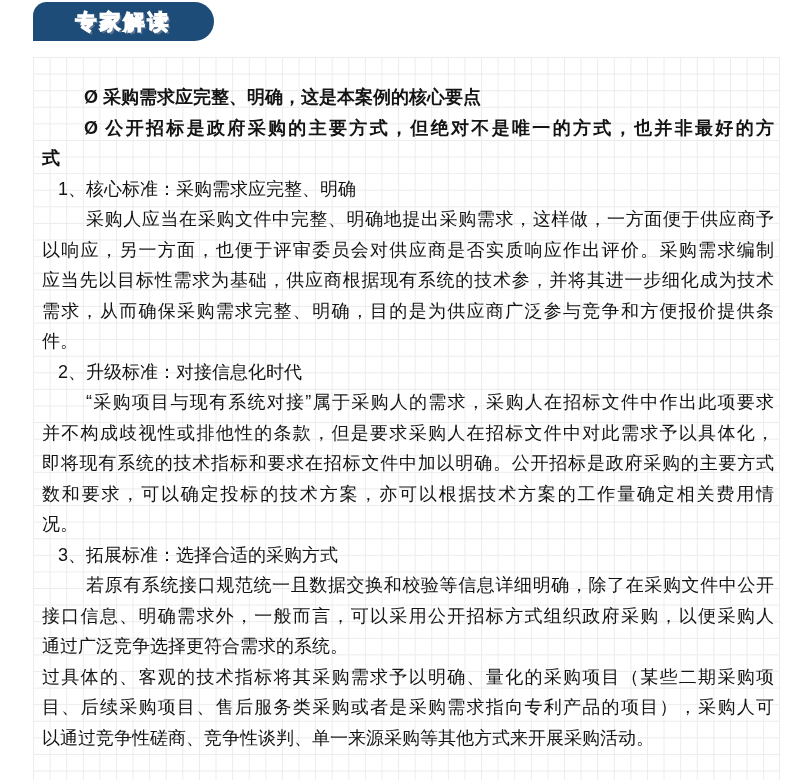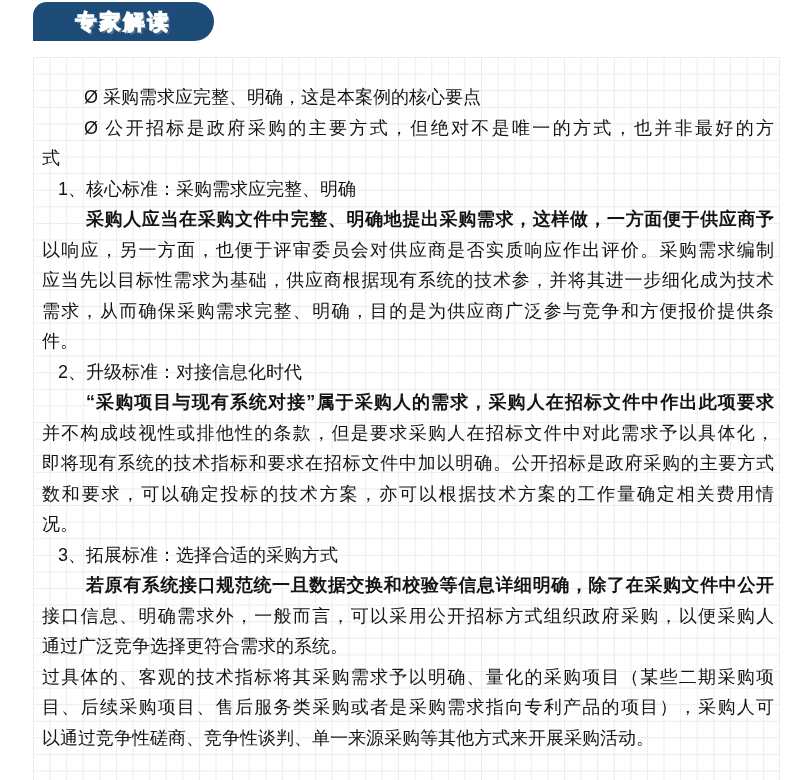--- a/index.html
+++ b/index.html
@@ -45,24 +45,24 @@
     line-height: 30.5px;
     height: 30.5px;
     color: #141414;
     text-align: left;
     overflow: visible;
   }
   .line.fill {
     text-align: justify;
     text-align-last: justify;
   }
-  .bullet { font-weight: normal; }
+  .bullet { font-weight: bold; }
   .bullet.ind  { padding-left: 42px; }
   .heading.ind { padding-left: 16px; }
-  .para.ind    { padding-left: 44px; font-weight: bold; }
+  .para.ind    { padding-left: 44px; }
 </style>
 </head>
 <body>
 
 <div class="badge">
   <span class="badge-label">专家解读</span>
 </div>
 
 <div class="panel">
   <div>

